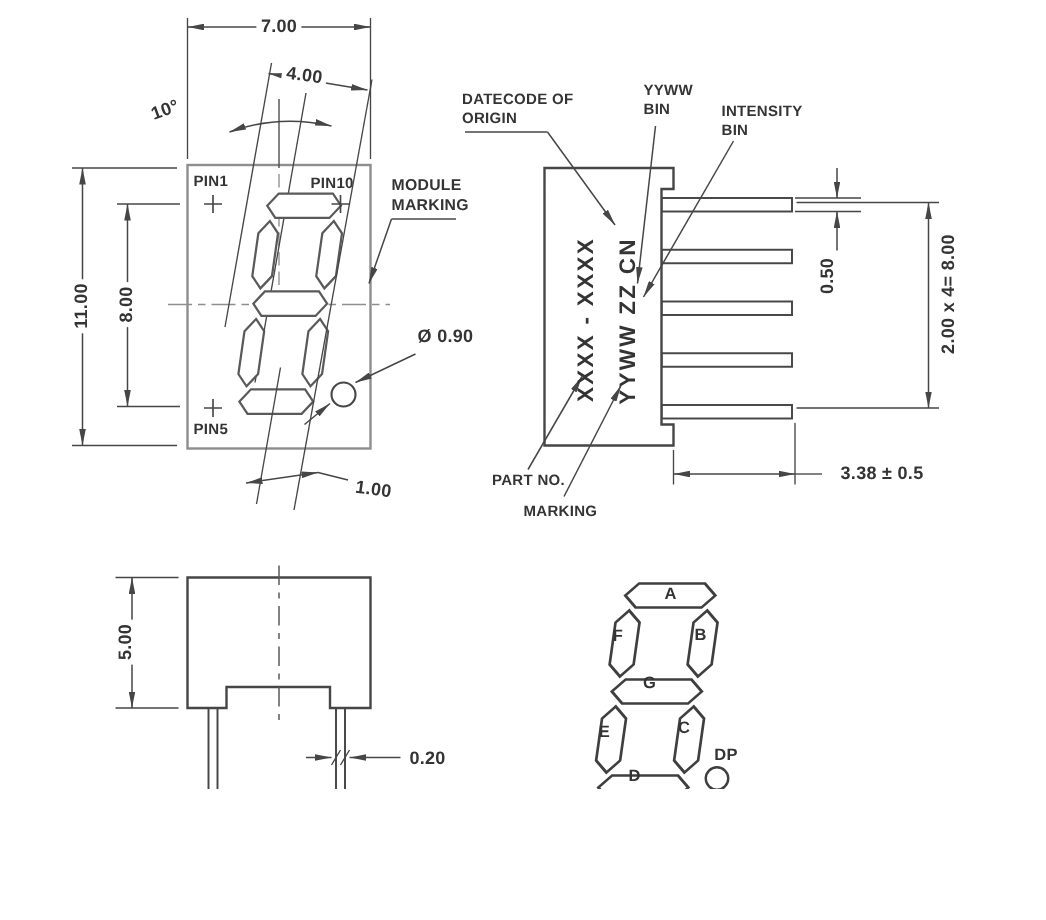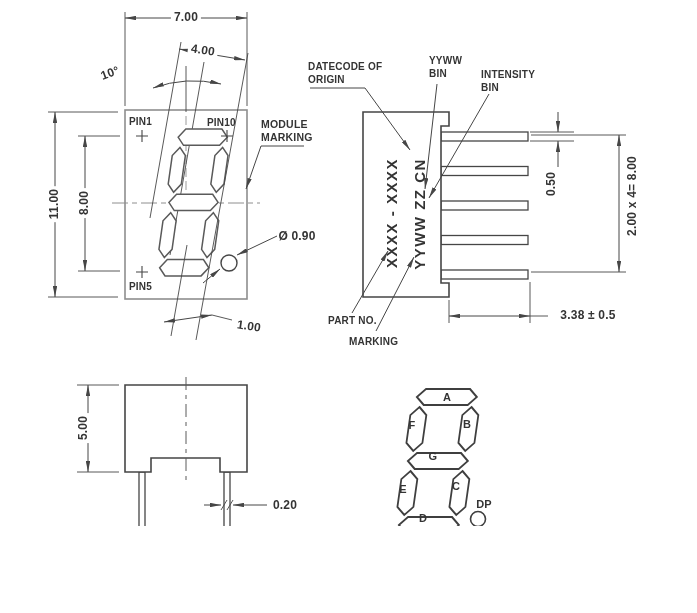--- a/index.html
+++ b/index.html
@@ -154,21 +154,21 @@
   <div class="lbl bg" style="left:186px;top:17px">7.00</div>
   <div class="lbl tilt8 bg" style="left:203px;top:50px">4.00</div>
   <div class="lbl tiltm20" style="left:110px;top:73px">10°</div>
   <div class="lbl sm left" style="left:129px;top:122px">PIN1</div>
   <div class="lbl sm left" style="left:207px;top:123px">PIN10</div>
   <div class="lbl sm left" style="left:129px;top:287px">PIN5</div>
   <div class="lbl md left" style="left:261px;top:124px">MODULE</div>
   <div class="lbl md left" style="left:261px;top:137px">MARKING</div>
   <div class="lbl rot bg" style="left:54px;top:204px">11.00</div>
   <div class="lbl rot bg" style="left:84px;top:203px">8.00</div>
-  <div class="lbl" style="left:297px;top:236px">Ø 0.90</div>
+  <div class="lbl" style="left:297px;top:224px">Ø 0.90</div>
   <div class="lbl tilt8" style="left:249px;top:326px">1.00</div>
 
   <div class="lbl sm left" style="left:308px;top:67px">DATECODE OF</div>
   <div class="lbl sm left" style="left:308px;top:80px">ORIGIN</div>
   <div class="lbl sm left" style="left:429px;top:61px">YYWW</div>
   <div class="lbl sm left" style="left:429px;top:74px">BIN</div>
   <div class="lbl sm left" style="left:481px;top:75px">INTENSITY</div>
   <div class="lbl sm left" style="left:481px;top:88px">BIN</div>
   <div class="lbl rot mark" style="left:391px;top:213px">XXXX - XXXX</div>
   <div class="lbl rot mark" style="left:419px;top:214px">YYWW ZZ CN</div>

